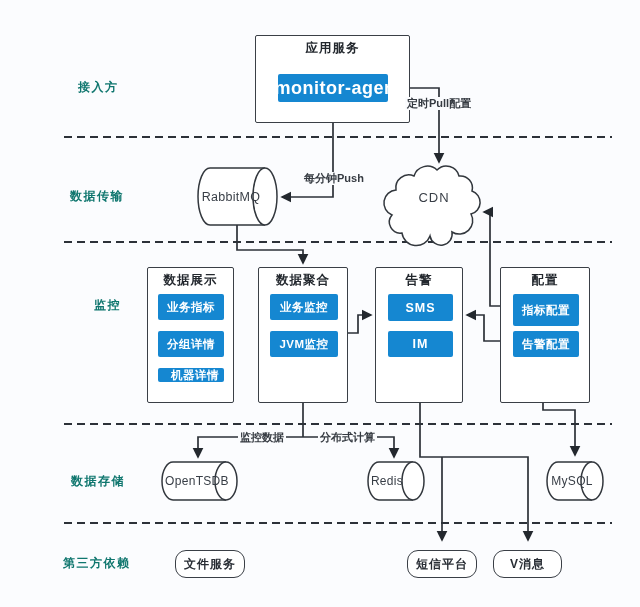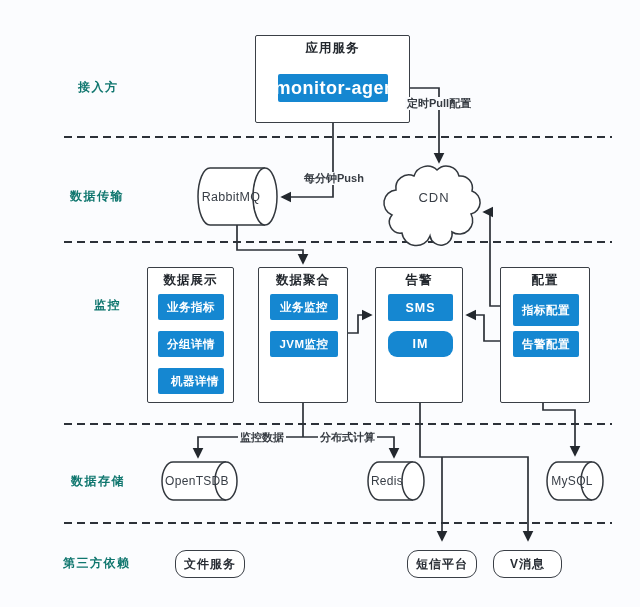--- a/index.html
+++ b/index.html
@@ -111,33 +111,33 @@
   <div class="edge-label" style="left: 238px; top: 431px; background: rgb(251, 252, 254);">监控数据</div>
   <div class="edge-label" style="left: 318px; top: 431px; background: rgb(251, 252, 254);">分布式计算</div>
 
   <div class="shape-label" style="left:196px;top:190px;width:70px;">RabbitMQ</div>
   <div class="shape-label" style="left:404px;top:190px;width:60px;font-size:13px;letter-spacing:1px;">CDN</div>
 
   <div class="panel" style="left:147px;top:267px;width:87px;height:136px;">
     <div class="panel-title">数据展示</div>
     <div class="node-btn" style="left: 10px; top: 26px; width: 66px; height: 26px; background: rgb(21, 135, 209);">业务指标</div>
     <div class="node-btn" style="left: 10px; top: 63px; width: 66px; height: 26px; background: rgb(21, 135, 209);">分组详情</div>
-    <div class="node-btn" style="left: 10px; top: 100px; width: 66px; height: 26px; background: rgb(21, 135, 209); padding-left: 8px;">机器详情</div>
+    <div class="node-btn" style="left: 10px; top: 100px; width: 66px; height: 14px; background: rgb(21, 135, 209); padding-left: 8px;">机器详情</div>
   </div>
 
   <div class="panel" style="left:258px;top:267px;width:90px;height:136px;">
     <div class="panel-title">数据聚合</div>
     <div class="node-btn" style="left: 11px; top: 26px; width: 68px; height: 26px; background: rgb(21, 135, 209);">业务监控</div>
     <div class="node-btn" style="left: 11px; top: 63px; width: 68px; height: 26px; background: rgb(21, 135, 209);">JVM监控</div>
   </div>
 
   <div class="panel" style="left:375px;top:267px;width:88px;height:136px;">
     <div class="panel-title">告警</div>
     <div class="node-btn" style="left: 12px; top: 26px; width: 65px; height: 27px; font-size: 12.5px; letter-spacing: 1px; background: rgb(21, 135, 209);">SMS</div>
-    <div class="node-btn" style="left: 12px; top: 63px; width: 65px; height: 26px; font-size: 12.5px; letter-spacing: 1px; background: rgb(21, 135, 209); border-radius: 9px;">IM</div>
+    <div class="node-btn" style="left: 12px; top: 63px; width: 65px; height: 26px; font-size: 12.5px; letter-spacing: 1px; background: rgb(21, 135, 209);">IM</div>
   </div>
 
   <div class="panel" style="left:500px;top:267px;width:90px;height:136px;">
     <div class="panel-title">配置</div>
     <div class="node-btn" style="left: 12px; top: 26px; width: 66px; height: 32px; background: rgb(21, 135, 209);">指标配置</div>
     <div class="node-btn" style="left: 12px; top: 63px; width: 66px; height: 26px; background: rgb(21, 135, 209);">告警配置</div>
   </div>
 
   <div class="shape-label" style="left:160px;top:474px;width:74px;font-size:12px;">OpenTSDB</div>
   <div class="shape-label" style="left:362px;top:474px;width:50px;font-size:12px;">Redis</div>

